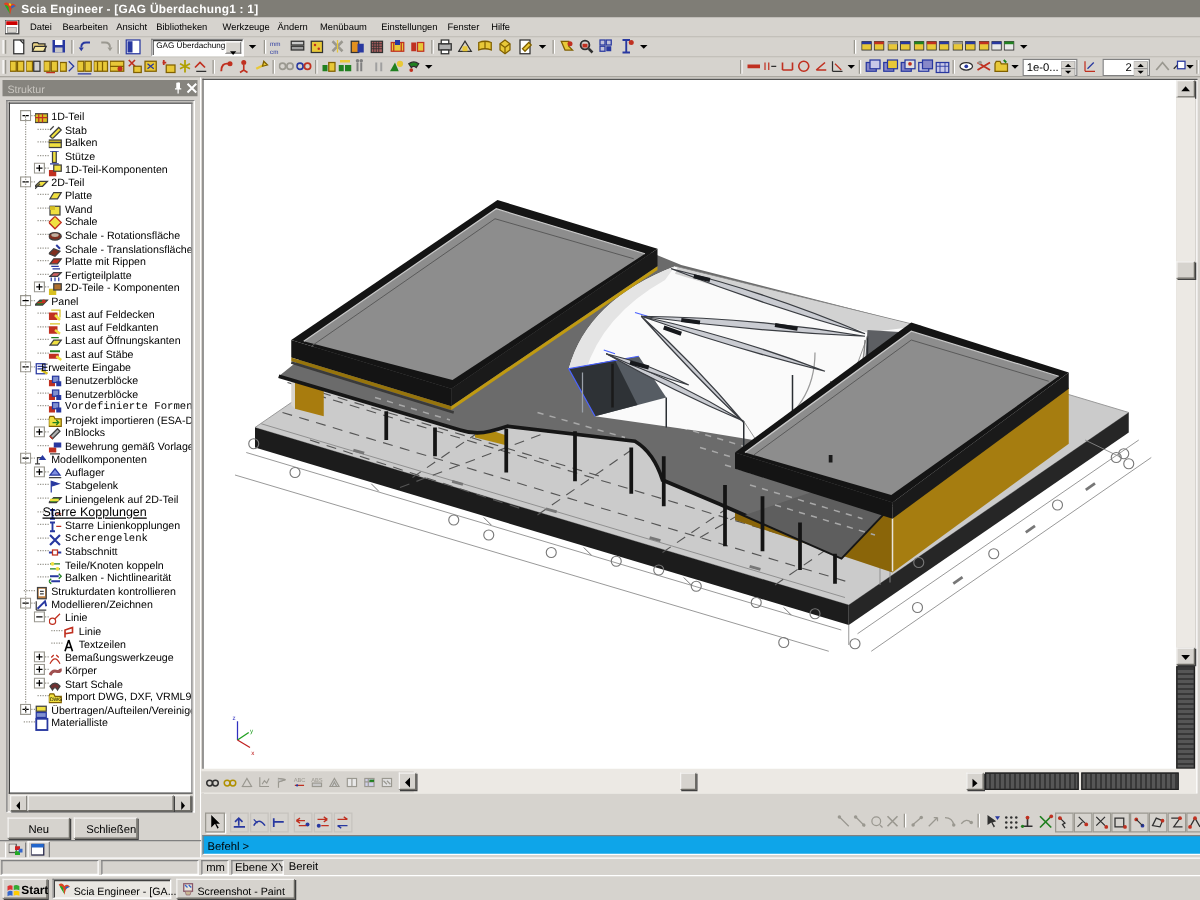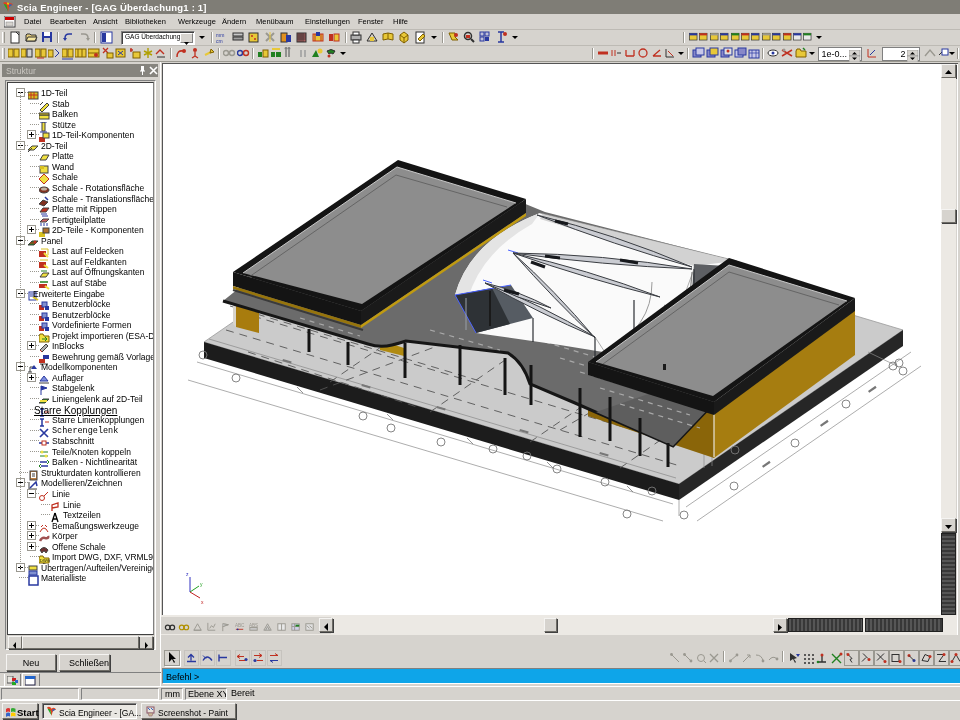--- a/index.html
+++ b/index.html
@@ -628,21 +628,21 @@
         </div>
         <div style="position:absolute;left:0;top:225.6px;width:146px;height:11px;">
           <div style="position:absolute;left:22px;top:5px;width:9px;border-top:1px dotted #9a9890;"></div>
           <div style="position:absolute;left:31px;top:0px;"><svg width="11" height="11" viewBox="0 0 11 11">
               <rect x="0" y="4" width="5" height="5" fill="#c03020"></rect>
               <rect x="3" y="1" width="5" height="5" fill="#8090d0" stroke="#2838a0"></rect>
               <rect x="6" y="5" width="4" height="4" fill="#2838a0"></rect>
             </svg></div>
           <span style="position:absolute;left:44px;top:1px;font-size:8.5px;white-space:nowrap;">Benutzerblöcke</span>
         </div>
-        <div style="position:absolute;left:0;top:236.1px;width:146px;height:11px;">
+        <div style="position:absolute;left:0;top:236.1px;width:146px;height:11px;font-family:Liberation Mono, monospace;">
           <div style="position:absolute;left:22px;top:5px;width:9px;border-top:1px dotted #9a9890;"></div>
           <div style="position:absolute;left:31px;top:0px;"><svg width="11" height="11" viewBox="0 0 11 11">
               <rect x="0" y="4" width="5" height="5" fill="#c03020"></rect>
               <rect x="3" y="1" width="5" height="5" fill="#8090d0" stroke="#2838a0"></rect>
               <rect x="6" y="5" width="4" height="4" fill="#2838a0"></rect>
             </svg></div>
           <span style="position:absolute;left:44px;top:1px;font-size:8.5px;white-space:nowrap;">Vordefinierte Formen</span>
         </div>
         <div style="position:absolute;left:0;top:246.7px;width:146px;height:11px;">
           <div style="position:absolute;left:22px;top:5px;width:9px;border-top:1px dotted #9a9890;"></div>
@@ -832,21 +832,21 @@
         </div>
         <div style="position:absolute;left:0;top:457.7px;width:146px;height:11px;">
           <div style="position:absolute;left:22px;top:5px;width:9px;border-top:1px dotted #9a9890;"></div>
           <svg style="position:absolute;left:19px;top:1px" width="9" height="9" viewBox="0 0 9 9">
             <rect x="0.5" y="0.5" width="8" height="8" fill="#fff" stroke="#9a9890"></rect>
             <path d="M2,4.5 H7 M4.5,2 V7" stroke="#000"></path>
           </svg>
           <div style="position:absolute;left:31px;top:0px;"><svg width="11" height="11" viewBox="0 0 11 11">
               <path d="M1,6 Q5,1 9,6 L7,9 Q5,5 3,9Z" fill="#703030" stroke="#404040"></path>
             </svg></div>
-          <span style="position:absolute;left:44px;top:1px;font-size:8.5px;white-space:nowrap;">Offene Schale</span>
+          <span style="position:absolute;left:44px;top:1px;font-size:8.5px;white-space:nowrap;">Start Schale</span>
         </div>
         <div style="position:absolute;left:0;top:468.2px;width:146px;height:11px;">
           <div style="position:absolute;left:22px;top:5px;width:9px;border-top:1px dotted #9a9890;"></div>
           <div style="position:absolute;left:31px;top:0px;"><svg width="11" height="11" viewBox="0 0 11 11">
               <path d="M0,4 L1,2 L4,2 L5,4 L10,4 L10,9 L0,9Z" fill="#f0e040" stroke="#806000"></path>
               <text x="1" y="8" font-size="4" fill="#000" font-family="Liberation Sans">DWG</text>
             </svg></div>
           <span style="position:absolute;left:44px;top:1px;font-size:8.5px;white-space:nowrap;">Import DWG, DXF, VRML97</span>
         </div>
         <div style="position:absolute;left:0;top:478.8px;width:146px;height:11px;">

